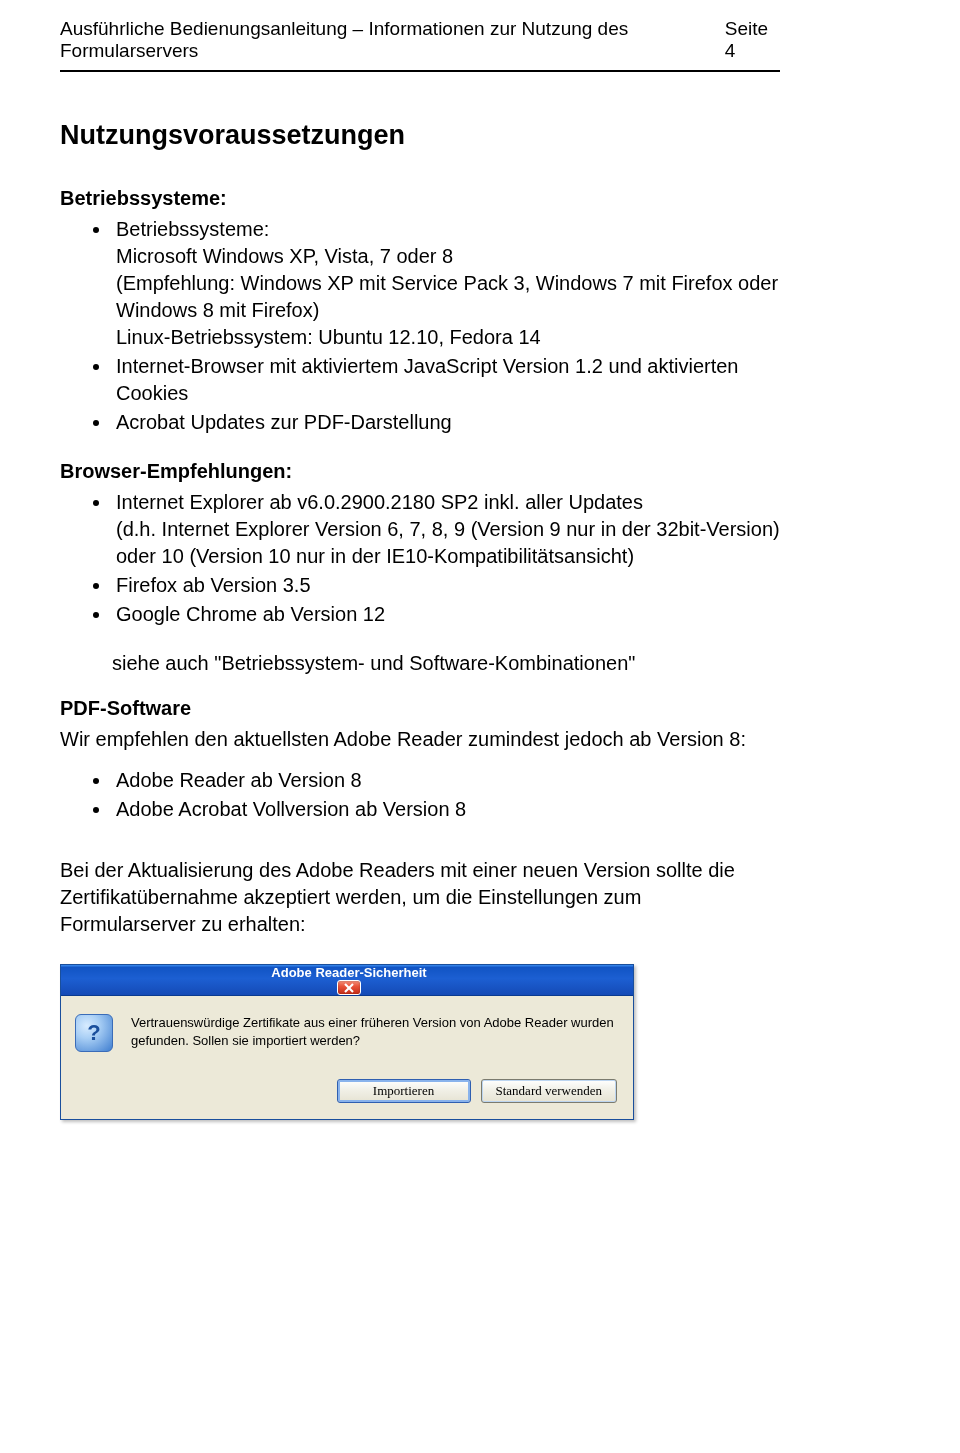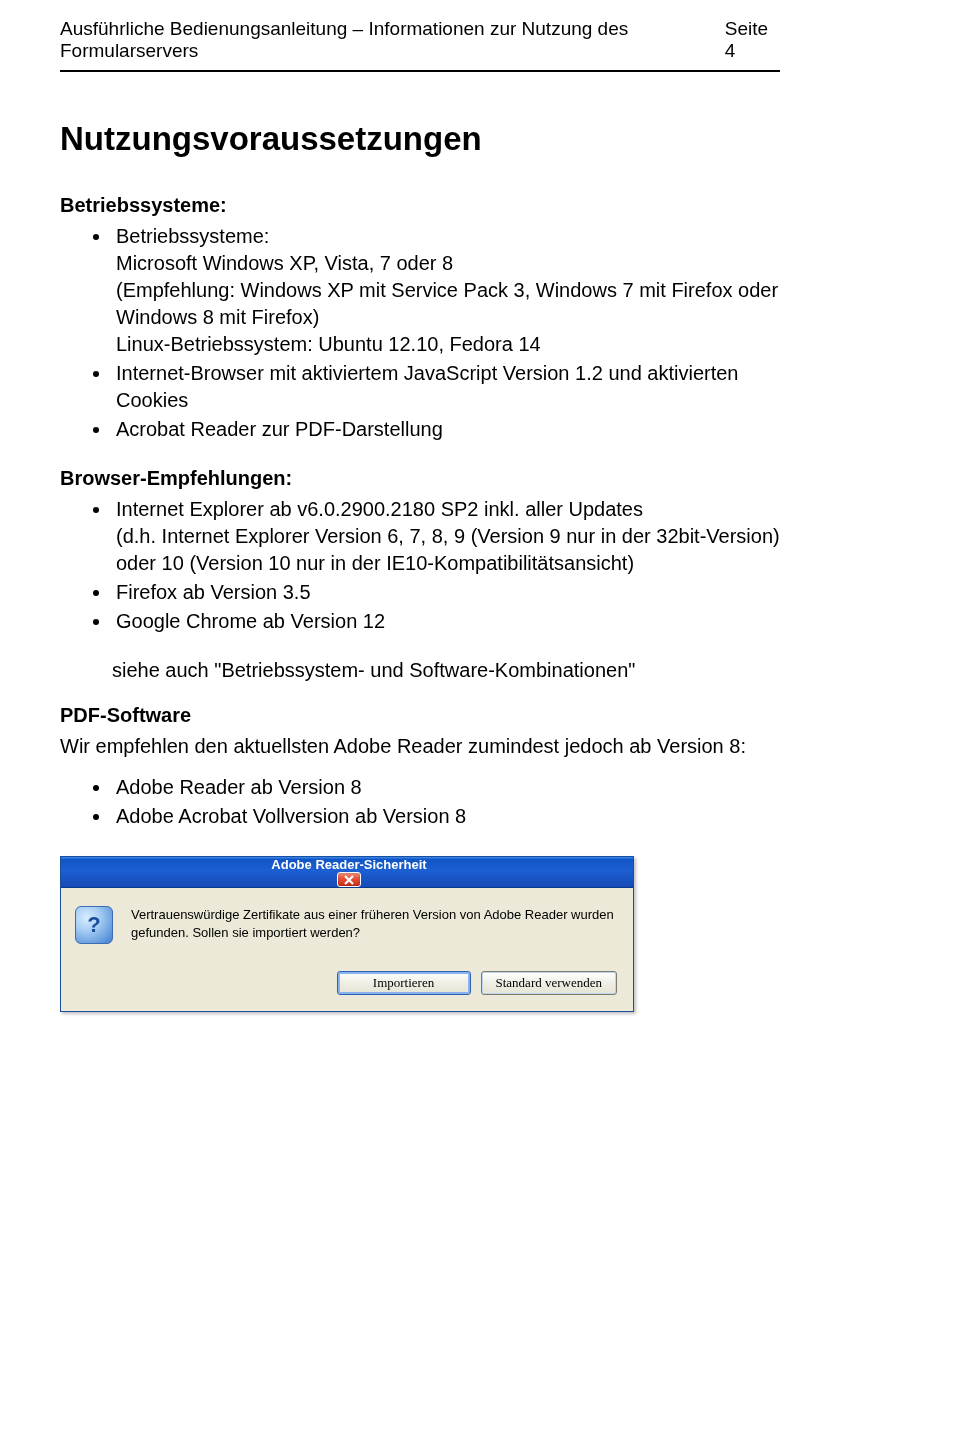--- a/index.html
+++ b/index.html
@@ -21,21 +21,21 @@
     display: flex;
     justify-content: space-between;
     font-size: 19px;
     margin-bottom: 8px;
   }
   .hr {
     border-top: 2px solid #000;
     margin-bottom: 48px;
   }
   h1.section {
-    font-size: 33px;
+    font-size: 27px;
     font-weight: bold;
     margin: 0 0 36px 0;
   }
   .subhead {
     font-size: 20px;
     font-weight: bold;
     margin: 0 0 6px 0;
   }
   ul.bullets {
     margin: 0 0 24px 0;
@@ -154,40 +154,41 @@
 
   <h1 class="section">Nutzungsvoraussetzungen</h1>
 
   <p class="subhead">Betriebssysteme:</p>
   <ul class="bullets">
     <li style="white-space:pre-line">Betriebssysteme:
 Microsoft Windows XP, Vista, 7 oder 8
 (Empfehlung: Windows XP mit Service Pack 3, Windows 7 mit Firefox oder Windows 8 mit Firefox)
 Linux-Betriebssystem: Ubuntu 12.10, Fedora 14</li>
     <li>Internet-Browser mit aktiviertem JavaScript Version 1.2 und aktivierten Cookies</li>
-    <li>Acrobat Reader zur PDF-Darstellung</li>
+    <li>Acrobat Updates zur PDF-Darstellung</li>
   </ul>
 
   <p class="subhead">Browser-Empfehlungen:</p>
   <ul class="bullets">
     <li style="white-space:pre-line">Internet Explorer ab v6.0.2900.2180 SP2 inkl. aller Updates
 (d.h. Internet Explorer Version 6, 7, 8, 9 (Version 9 nur in der 32bit-Version) oder 10 (Version 10 nur in der IE10-Kompatibilitätsansicht)</li>
     <li>Firefox ab Version 3.5</li>
     <li>Google Chrome ab Version 12</li>
   </ul>
 
   <p class="indent-para">siehe auch "Betriebssystem- und Software-Kombinationen"</p>
 
   <p class="subhead">PDF-Software</p>
   <p class="body-text">Wir empfehlen den aktuellsten Adobe Reader zumindest jedoch ab Version 8:</p>
   <ul class="bullets">
     <li>Adobe Reader ab Version 8</li>
     <li>Adobe Acrobat Vollversion ab Version 8</li>
   </ul>
 
+  <p class="body-text" style="margin-top:34px">Bei der Aktualisierung des Adobe Readers mit einer neuen Version sollte die Zertifikat­übernahme akzeptiert werden, um die Einstellungen zum Formularserver zu erhalten:</p>
 
   <div class="dialog-wrap">
     <div class="dialog">
       <div class="dialog-title">
         <span>Adobe Reader-Sicherheit</span>
         <div class="dialog-close">
           <span>
             <svg width="12" height="12" viewBox="0 0 12 12">
               <line x1="2" y1="2" x2="10" y2="10" stroke="#fff" stroke-width="2.2"></line>
               <line x1="10" y1="2" x2="2" y2="10" stroke="#fff" stroke-width="2.2"></line>

